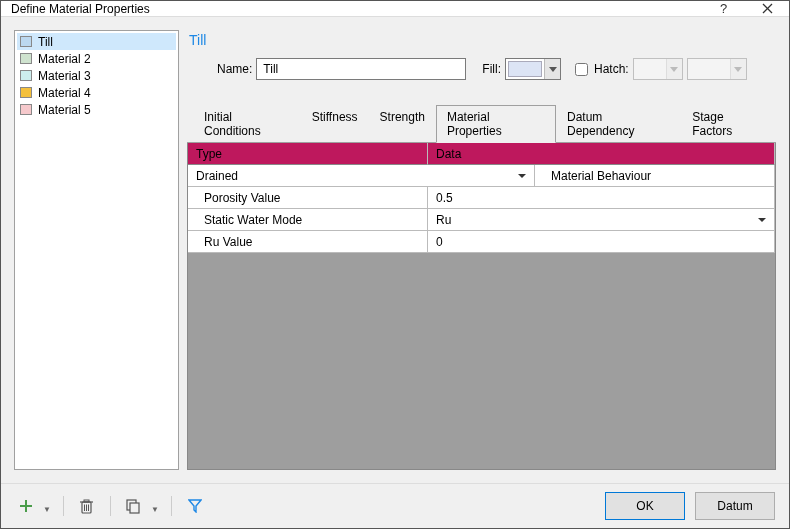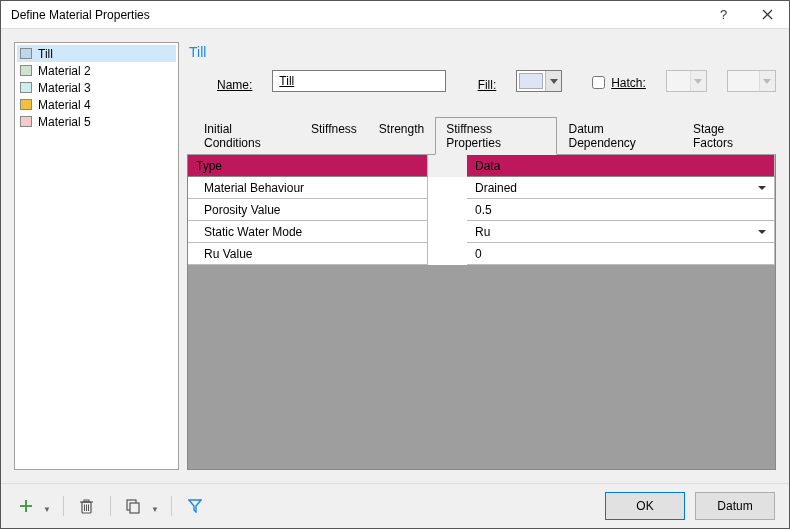--- a/index.html
+++ b/index.html
@@ -10,21 +10,21 @@
     background: #fff;
     width: 790px;
     height: 529px;
     border: 1px solid #555;
     display: flex;
     flex-direction: column;
     position: relative;
   }
   
   .titlebar {
-    height: 28px;
+    height: 16px;
     background: #fff;
     display: flex;
     align-items: center;
     padding: 0 0 0 10px;
     border-bottom: 1px solid #ddd;
   }
   .titlebar-title { flex: 1; font-size: 12px; color: #000; }
   .titlebar-btn {
     width: 44px; height: 30px;
     display: flex; align-items: center; justify-content: center;
@@ -66,24 +66,23 @@
     min-width: 0;
   }
   .content-title {
     color: #1e88e5;
     font-size: 14px;
     font-weight: 500;
     padding: 2px 0 10px 2px;
   }
   .name-row {
     display: flex;
-    align-items: flex-end;
-    gap: 20px;
+    align-items: center;
+    gap: 4px;
     padding: 0 0 12px 30px;
-    text-decoration: underline;
   }
   .name-row label { color: #000; }
   .name-input {
     width: 210px;
     height: 22px;
     border: 1px solid #7a7a7a;
     padding: 0 6px;
     font: inherit;
     background: #fff;
   }
@@ -157,21 +156,21 @@
   }
   .grid-header { background: #f0f0f0; }
   .cell {
     border-right: 1px solid #bbb;
     border-bottom: 1px solid #bbb;
     padding: 3px 8px;
     height: 22px;
     display: flex; align-items: center;
   }
   .col-type { width: 240px; }
-  .col-data { flex: 1; position: relative; margin-left: 39px; }
+  .col-data { flex: 1; position: relative; }
   .grid-header .cell { font-weight: 400; background:#be185d; border-bottom:1px solid #888;}
   .row-dd::after {
     content: "";
     position: absolute;
     right: 8px; top: 50%;
     border: 4px solid transparent;
     border-top-color: #333;
     transform: translateY(-2px);
   }
   .grid-filler { flex: 1; background: #9e9e9e; }
@@ -280,34 +279,34 @@
               <polygon points="0,0 8,0 4,5" fill="#bbb"></polygon>
             </svg>
         </div>
       </div>
     </div>
 
     <div class="tabs" id="tabs-row">
         <div class="tab">Initial Conditions</div>
         <div class="tab">Stiffness</div>
         <div class="tab">Strength</div>
-        <div class="tab active">Stiffness Properties</div>
+        <div class="tab active">Material Properties</div>
         <div class="tab">Datum Dependency</div>
         <div class="tab">Stage Factors</div>
       </div>
 
     <div class="tab-body">
       <div class="grid-header">
         <div class="cell col-type">Type</div>
         <div class="cell col-data">Data</div>
       </div>
       <div id="grid-rows">
           <div class="grid-row">
+            <div class="cell col-data row-dd">Drained</div>
             <div class="cell col-type" style="padding-left: 16px;">Material Behaviour</div>
-            <div class="cell col-data row-dd">Drained</div>
           </div>
           <div class="grid-row">
             <div class="cell col-type" style="padding-left: 16px;">Porosity Value</div>
             <div class="cell col-data">0.5</div>
           </div>
           <div class="grid-row">
             <div class="cell col-type" style="padding-left: 16px;">Static Water Mode</div>
             <div class="cell col-data row-dd">Ru</div>
           </div>
           <div class="grid-row">

